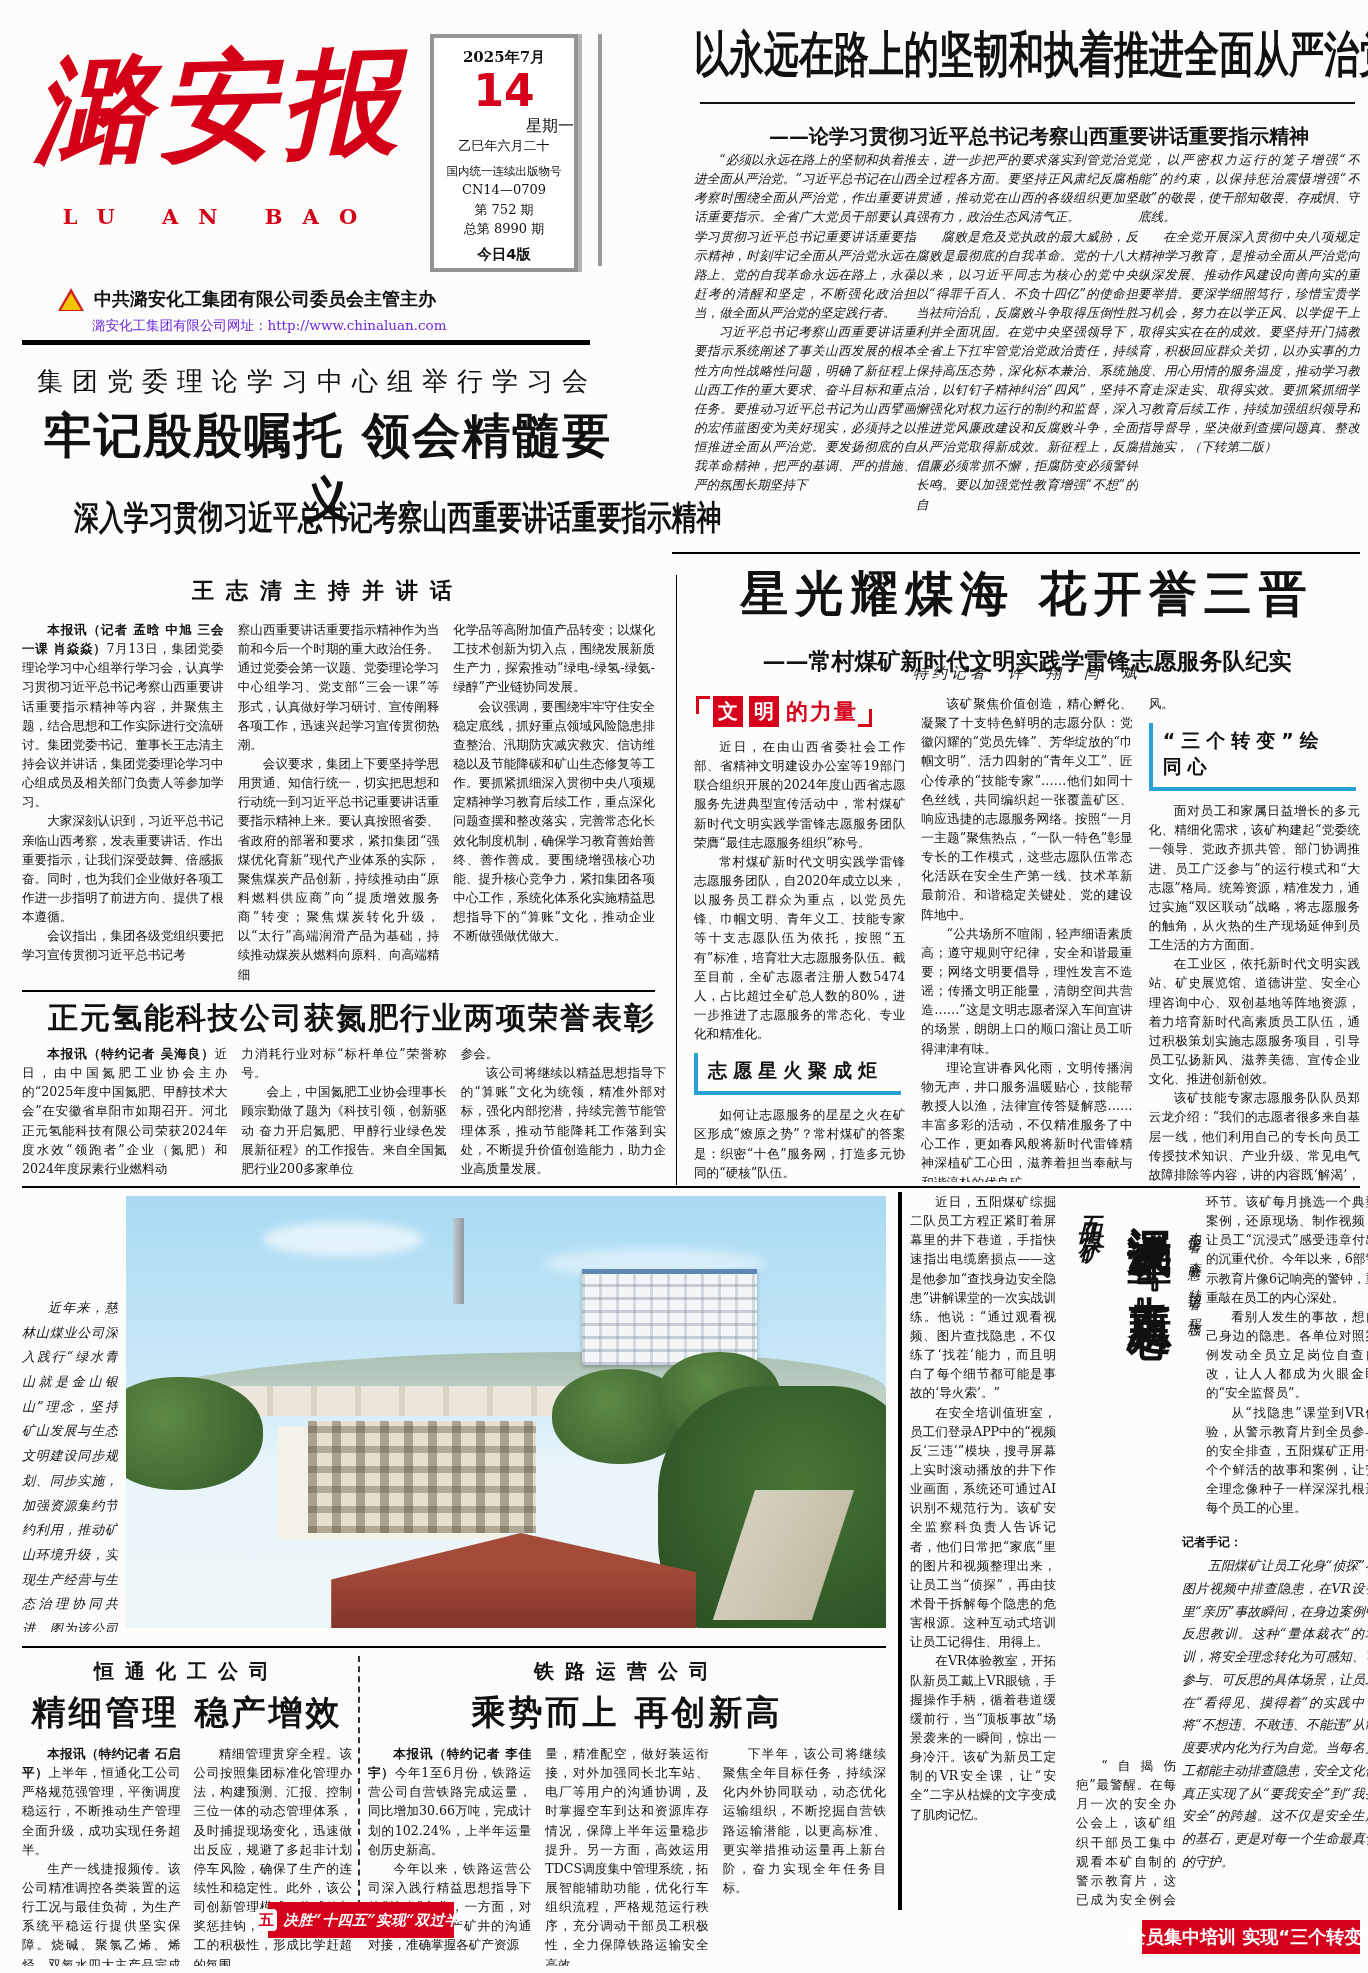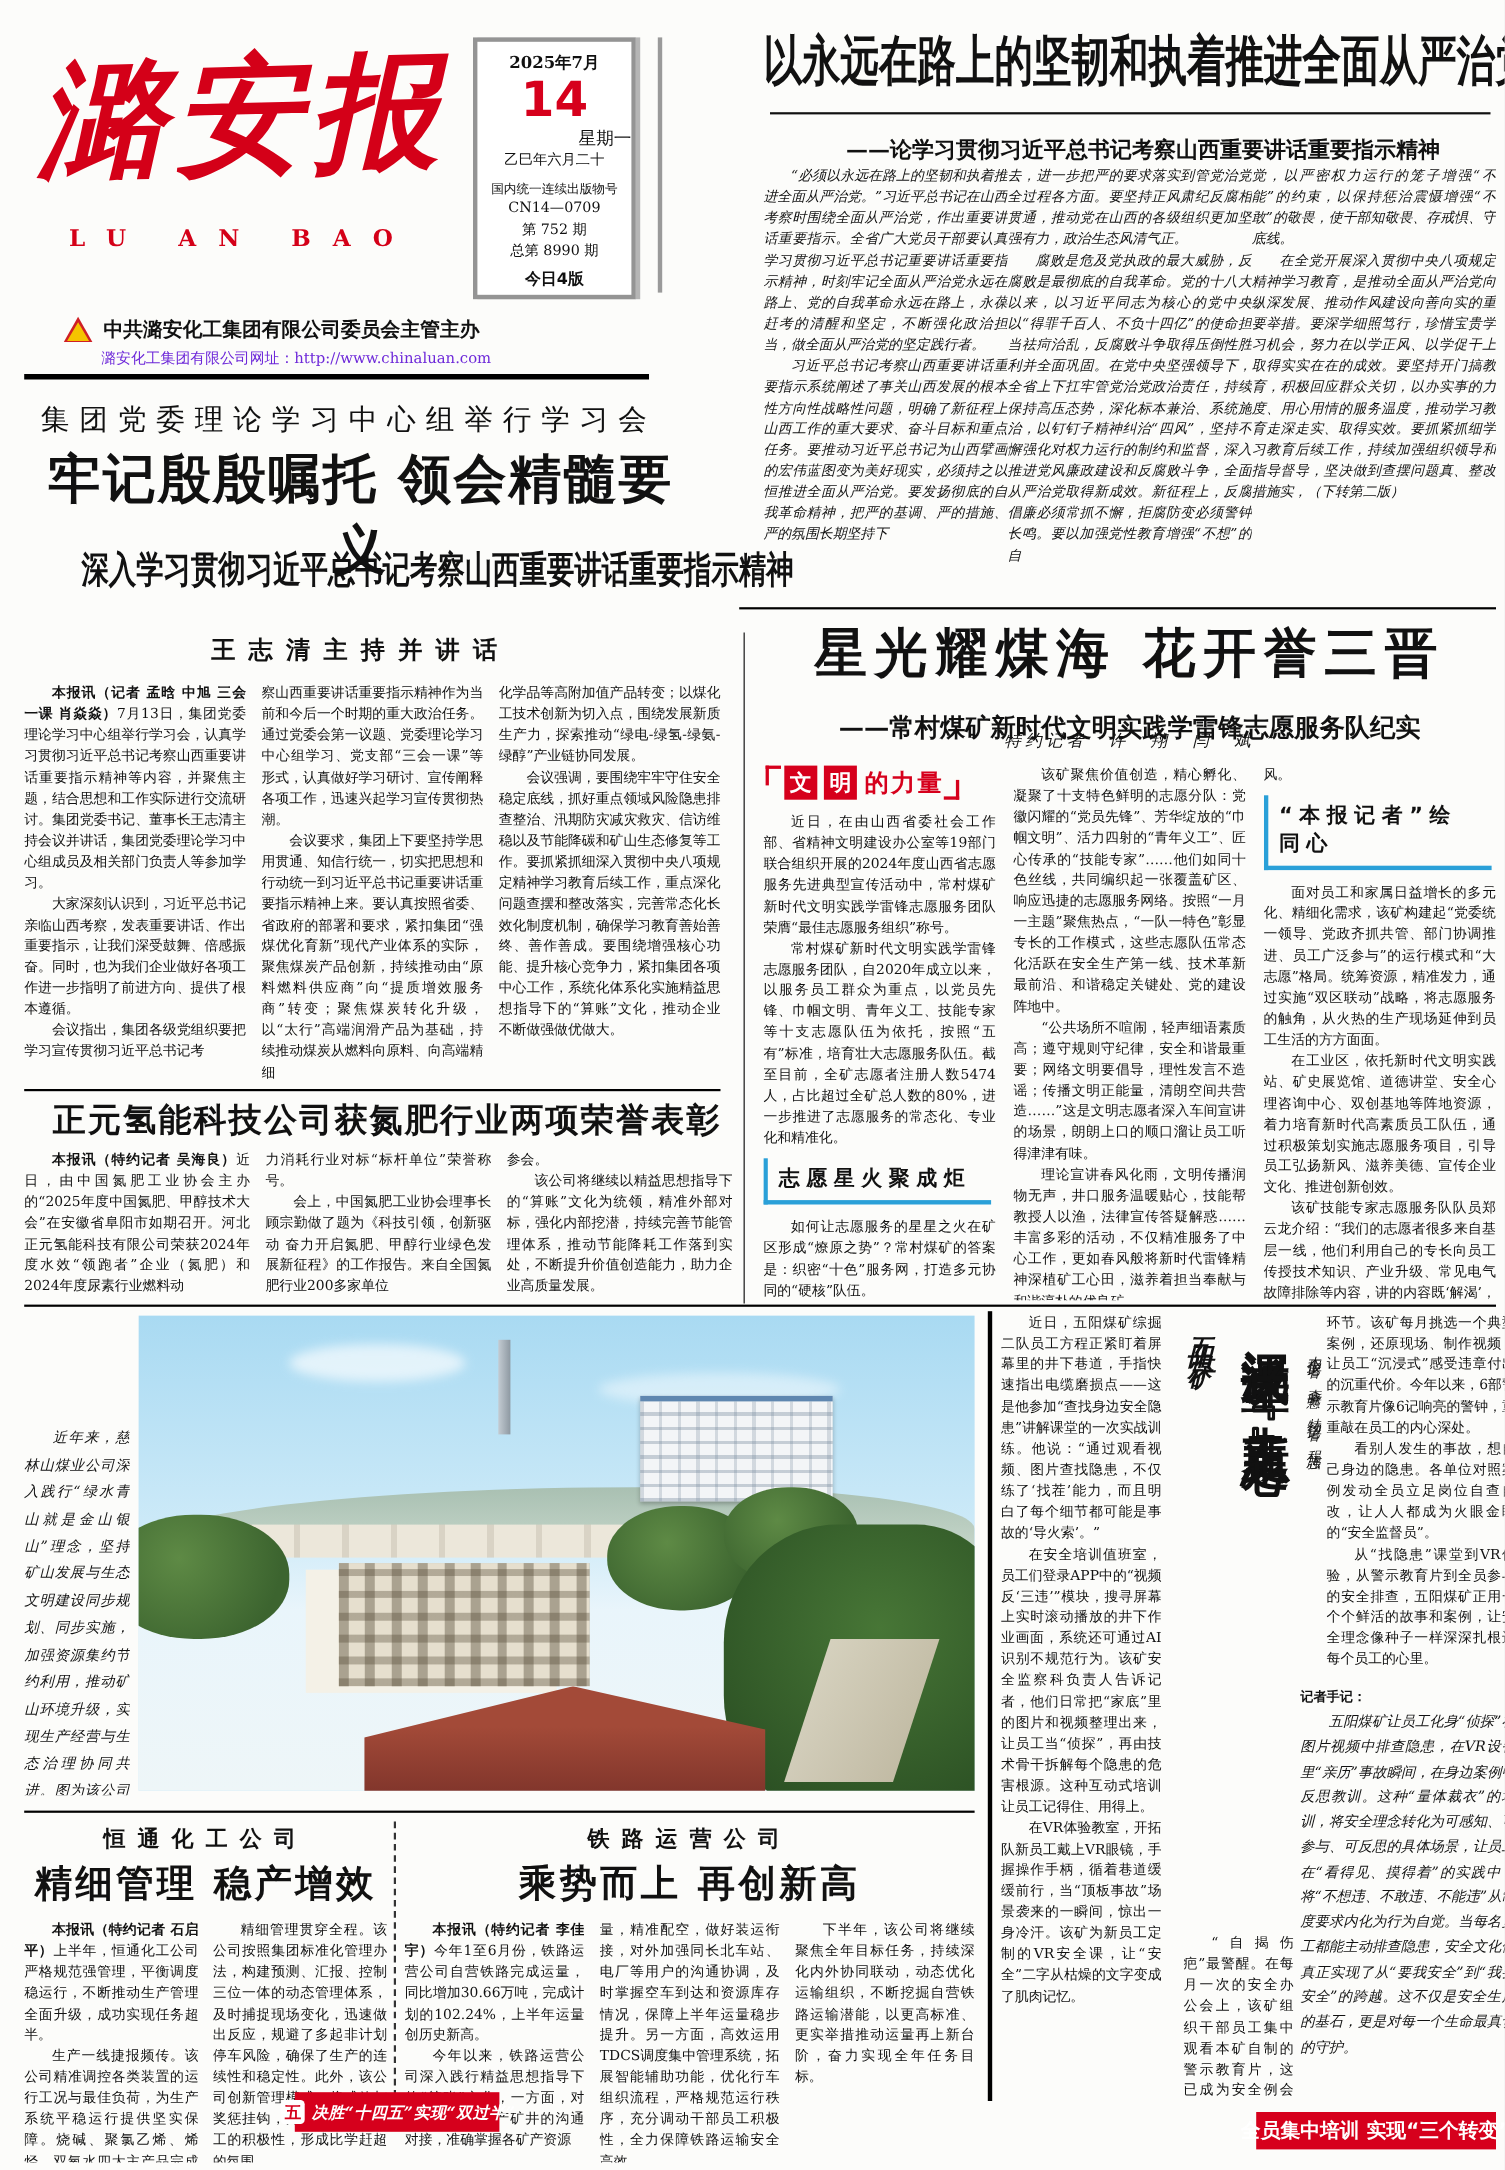--- a/index.html
+++ b/index.html
@@ -255,21 +255,21 @@
             <p>如何让志愿服务的星星之火在矿区形成“燎原之势”？常村煤矿的答案是：织密“十色”服务网，打造多元协同的“硬核”队伍。</p>
           </div>
       </div>
       <div>
           <p>该矿聚焦价值创造，精心孵化、凝聚了十支特色鲜明的志愿分队：党徽闪耀的“党员先锋”、芳华绽放的“巾帼文明”、活力四射的“青年义工”、匠心传承的“技能专家”……他们如同十色丝线，共同编织起一张覆盖矿区、响应迅捷的志愿服务网络。按照“一月一主题”聚焦热点，“一队一特色”彰显专长的工作模式，这些志愿队伍常态化活跃在安全生产第一线、技术革新最前沿、和谐稳定关键处、党的建设阵地中。</p>
           <p>“公共场所不喧闹，轻声细语素质高；遵守规则守纪律，安全和谐最重要；网络文明要倡导，理性发言不造谣；传播文明正能量，清朗空间共营造……”这是文明志愿者深入车间宣讲的场景，朗朗上口的顺口溜让员工听得津津有味。</p>
           <p>理论宣讲春风化雨，文明传播润物无声，井口服务温暖贴心，技能帮教授人以渔，法律宣传答疑解惑……丰富多彩的活动，不仅精准服务了中心工作，更如春风般将新时代雷锋精神深植矿工心田，滋养着担当奉献与和谐淳朴的优良矿</p>
         </div>
       <div>
         <p class="noind">风。</p>
-        <span class="subhd">“本报记者”绘同心</span>
+        <span class="subhd">“三个转变”绘同心</span>
         <div>
             <p>面对员工和家属日益增长的多元化、精细化需求，该矿构建起“党委统一领导、党政齐抓共管、部门协调推进、员工广泛参与”的运行模式和“大志愿”格局。统筹资源，精准发力，通过实施“双区联动”战略，将志愿服务的触角，从火热的生产现场延伸到员工生活的方方面面。</p>
             <p>在工业区，依托新时代文明实践站、矿史展览馆、道德讲堂、安全心理咨询中心、双创基地等阵地资源，着力培育新时代高素质员工队伍，通过积极策划实施志愿服务项目，引导员工弘扬新风、滋养美德、宣传企业文化、推进创新创效。</p>
             <p>该矿技能专家志愿服务队队员郑云龙介绍：“我们的志愿者很多来自基层一线，他们利用自己的专长向员工传授技术知识、产业升级、常见电气故障排除等内容，讲的内容既‘解渴’，还亲切、受欢迎。”（下转第三版）</p>
           </div>
       </div>
     </div>
   </section>
 
   <div class="abs caption">

